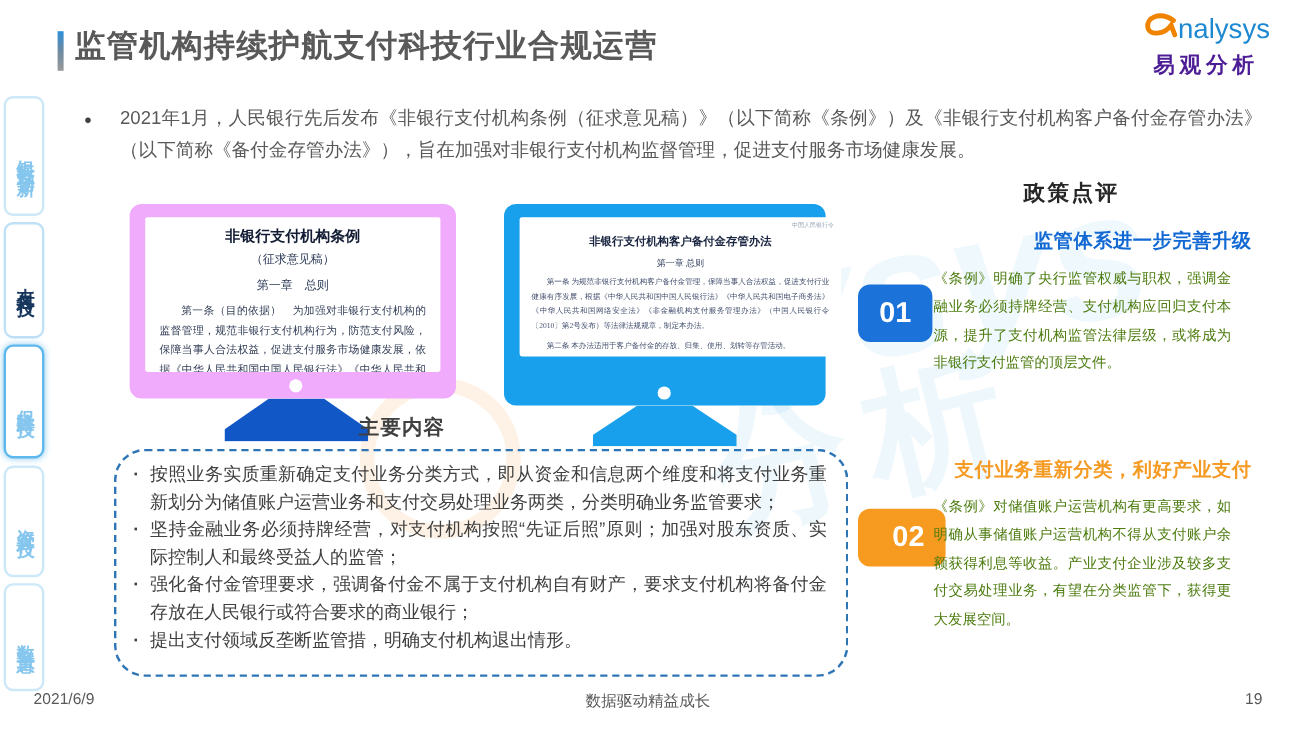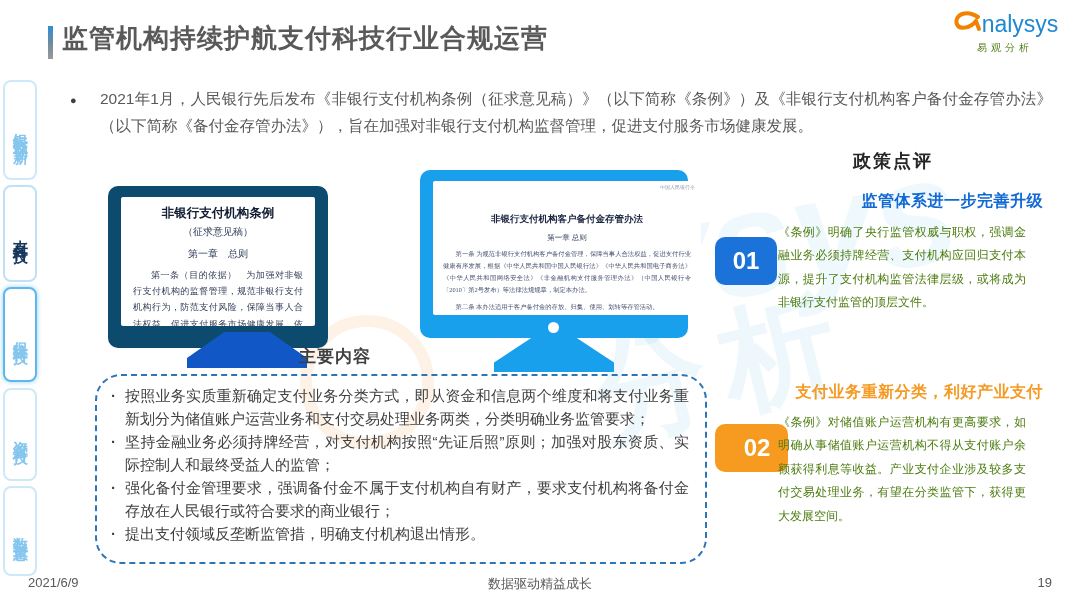--- a/index.html
+++ b/index.html
@@ -13,21 +13,21 @@
   .wm-arc{left:300px;top:315px;width:110px;height:110px;border:12px solid rgba(240,145,40,0.12);border-radius:50%;}
 
   .layer{position:absolute;inset:0;z-index:1;}
 
   
   .accent-bar{position:absolute;left:48px;top:26px;width:5px;height:33px;background:linear-gradient(#2e8fd8,#6d8aa0,#9a9a9a);}
   .page-title{position:absolute;left:62px;top:21px;font-size:26px;font-weight:bold;color:#595959;letter-spacing:1px;}
   .logo{position:absolute;left:942px;top:8px;width:126px;text-align:center;}
   .logo-row{display:flex;align-items:center;justify-content:center;}
   .logo-rest{color:#1e88d2;font-size:23px;font-weight:normal;letter-spacing:0px;}
-  .logo-cn{color:#4d7c0f;font-size:10px;font-weight:normal;letter-spacing:4px;margin-top:1px;}
+  .logo-cn{color:#4c1d95;font-size:18px;font-weight:bold;letter-spacing:4px;margin-top:1px;}
 
   
   .tab{position:absolute;left:3px;width:34px;border:2px solid #cde9f9;border-radius:8px;
        display:flex;align-items:center;justify-content:center;background:#fff;
        writing-mode:vertical-rl;text-orientation:upright;font-size:15px;font-weight:bold;
        color:#85c6ee;letter-spacing:3px;box-sizing:border-box;}
   .tab.active{color:#17365d;border-color:#bfe0f5;}
   .tab.hl{border-color:#5fb8ec;box-shadow:0 0 5px rgba(95,184,236,.65);}
 
   
@@ -41,21 +41,21 @@
   .screen{position:absolute;background:#fff;border-radius:2px;overflow:hidden;}
   .home-dot{position:absolute;width:11px;height:11px;background:#fff;border-radius:50%;}
   .stand{position:absolute;clip-path:polygon(31% 0,69% 0,100% 72%,100% 100%,0 100%,0 72%);}
 
   .doc{font-family:"Liberation Serif",serif;}
   .doc1{padding:8px 12px 2px;}
   .doc1 .t{font-size:12.5px;font-weight:bold;text-align:center;color:#121d34;}
   .doc1 .st{font-size:10px;text-align:center;color:#2c3a57;margin-top:3px;}
   .doc1 .ch{font-size:10px;text-align:center;color:#2c3a57;margin-top:8px;}
   .doc1 .b{font-size:9px;color:#303c55;line-height:1.8;text-align:justify;text-indent:2em;margin-top:6px;}
-  .doc2{padding:28px 10px 2px;position:relative;font-family:Liberation Serif, serif;}
+  .doc2{padding:10px 10px 2px;position:relative;font-family:Liberation Serif, serif;}
   .doc2 .corner{position:absolute;right:6px;top:3px;font-size:5px;color:#9aa3b5;}
   .doc2 .t{font-size:9.5px;font-weight:bold;text-align:center;color:#1b2742;margin-top:4px;}
   .doc2 .ch{font-size:7.5px;text-align:center;color:#33405e;margin-top:7px;}
   .doc2 .b{font-size:6.3px;color:#44506e;line-height:1.9;text-align:justify;text-indent:2em;margin-top:5px;}
 
   .main-label{position:absolute;left:235px;top:345px;width:200px;text-align:center;
               font-size:17px;font-weight:bold;color:#404040;letter-spacing:1px;}
 
   
   .dashed-box{position:absolute;left:95px;top:374px;width:612px;height:190px;border:2px dashed #2e75b6;
@@ -114,21 +114,21 @@
     <div class="tab" style="top:80px;height:100px;">银行数字创新</div>
     <div class="tab active" style="top:185px;height:97px;">支付科技</div>
     <div class="tab hl" style="top:287px;height:95px;">保险科技</div>
     <div class="tab" style="top:388px;height:93px;">资管科技</div>
     <div class="tab" style="top:486px;height:90px;">数字普惠</div>
 
     <div class="intro-dot">●</div>
     <div class="intro-text">2021年1月，人民银行先后发布《非银行支付机构条例（征求意见稿）》（以下简称《条例》）及《非银行支付机构客户备付金存管办法》（以下简称《备付金存管办法》），旨在加强对非银行支付机构监督管理，促进支付服务市场健康发展。</div>
 
     <div class="monitor">
-      <div class="frame" style="left:108px;top:186px;width:220px;height:162px;background:#0c4a6e;">
+      <div class="frame" style="left:108px;top:170px;width:272px;height:162px;background:#f0abfc;">
         <div class="screen doc doc1" style="left:13px;top:11px;right:13px;bottom:22px;">
           <div class="t">非银行支付机构条例</div>
           <div class="st">（征求意见稿）</div>
           <div class="ch">第一章　总则</div>
           <div class="b">第一条（目的依据）　为加强对非银行支付机构的监督管理，规范非银行支付机构行为，防范支付风险，保障当事人合法权益，促进支付服务市场健康发展，依据《中华人民共和国中国人民银行法》《中华人民共和国电子商务法》，制定本条例。</div>
         </div>
         <div class="home-dot" style="left:133px;bottom:5px;"></div>
       </div>
       <div class="stand" style="left:187px;top:332px;width:120px;height:36px;background:#1257c6;"></div>
     </div>

